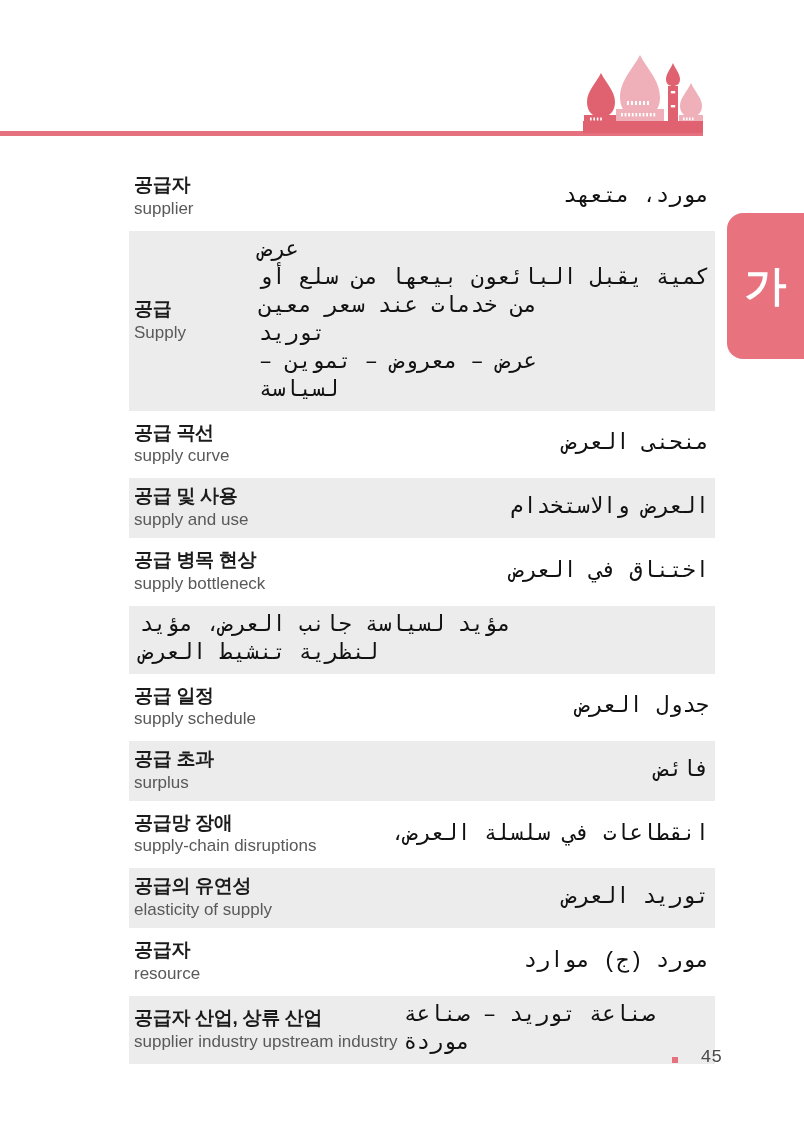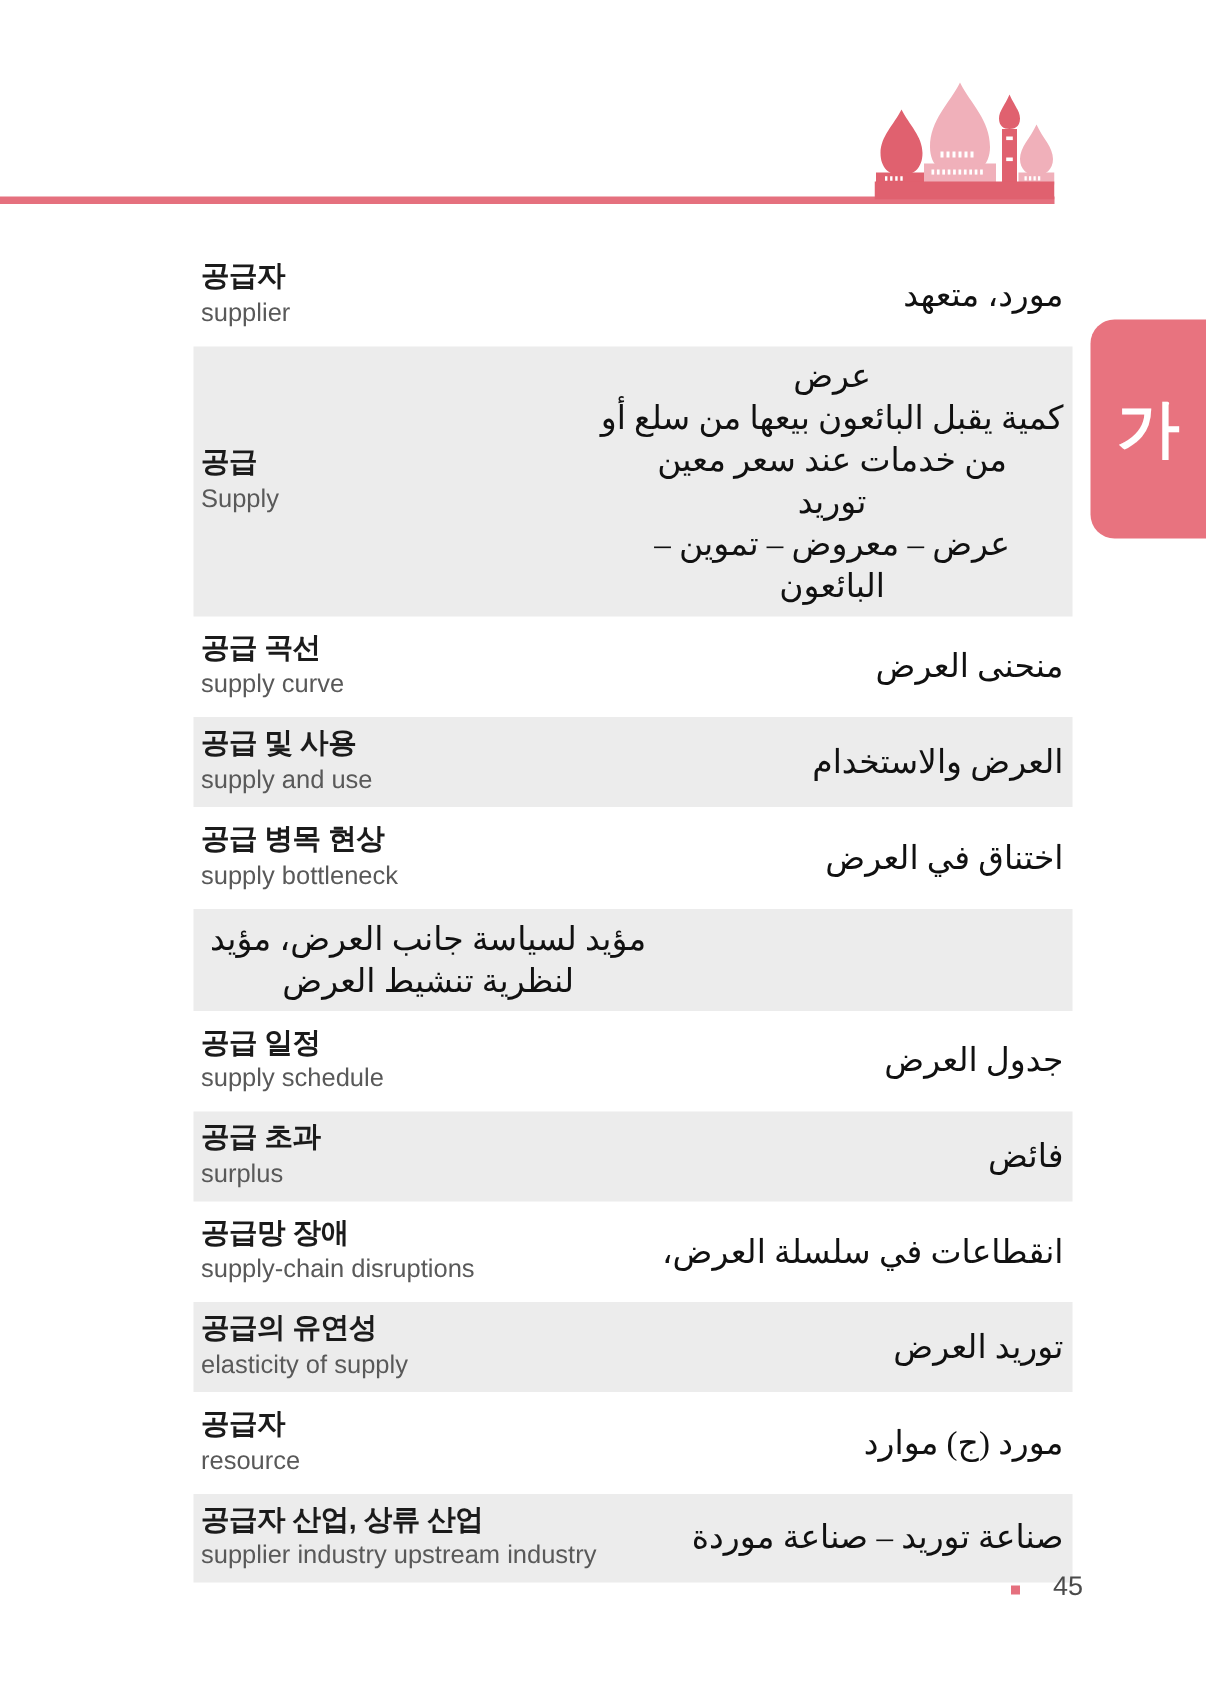--- a/index.html
+++ b/index.html
@@ -47,30 +47,30 @@
   .left { flex: 0 0 auto; max-width: 300px; }
   .korean {
     font-size: 19px; font-weight: 700; color: var(--korean-text);
     line-height: 1.3; white-space: nowrap; letter-spacing: -0.3px;
   }
   .english {
     font-size: 17px; color: var(--english-text); line-height: 1.35;
     white-space: nowrap;
   }
   .arabic {
-    direction: rtl; text-align: center;
-    font-family: Liberation Serif, serif;
+    direction: rtl; text-align: left;
+    font-family: Liberation Mono, monospace;
     font-size: 22px; color: var(--arabic-text); line-height: 28px;
     padding-left: 6px;
   }
 
   
   .page-footer {
     position: absolute; top: 1048px; right: 82px;
-    display: flex; align-items: center; gap: 22px;
+    display: flex; align-items: center; gap: 22px; font-family: Liberation Mono, monospace;
   }
   .page-dot {
     width: 6px; height: 6px; background: var(--accent-rule);
     margin-top: 6px;
   }
   .page-number {
     font-size: 18px; color: var(--page-number-text); line-height: 1;
   }
 </style>
 </head>
@@ -150,21 +150,21 @@
     <div class="left">
       <div class="korean">공급</div>
       <div class="english">Supply</div>
     </div>
     <div class="arabic">
         <div>عرض</div>
         <div>كمية يقبل البائعون بيعها من سلع أو</div>
         <div>من خدمات عند سعر معين</div>
         <div>توريد</div>
         <div>عرض – معروض – تموين –</div>
-        <div>البائعون</div>
+        <div>لسياسة</div>
       </div>
   </div>
 
   <div class="row">
     <div class="left">
       <div class="korean">공급 곡선</div>
       <div class="english">supply curve</div>
     </div>
     <div class="arabic">
         <div>منحنى العرض</div>

